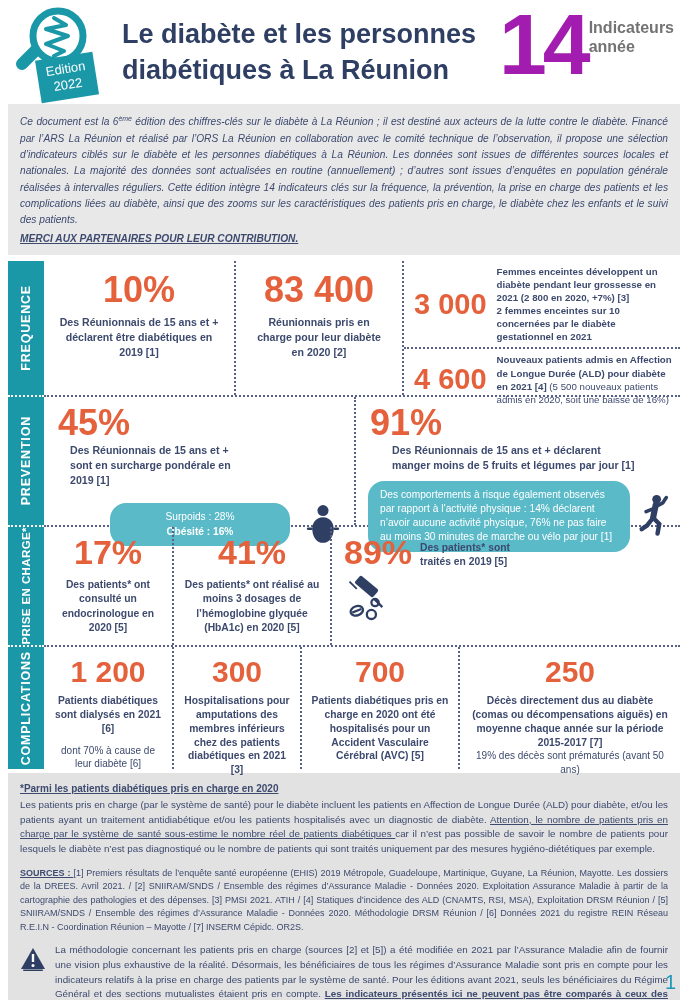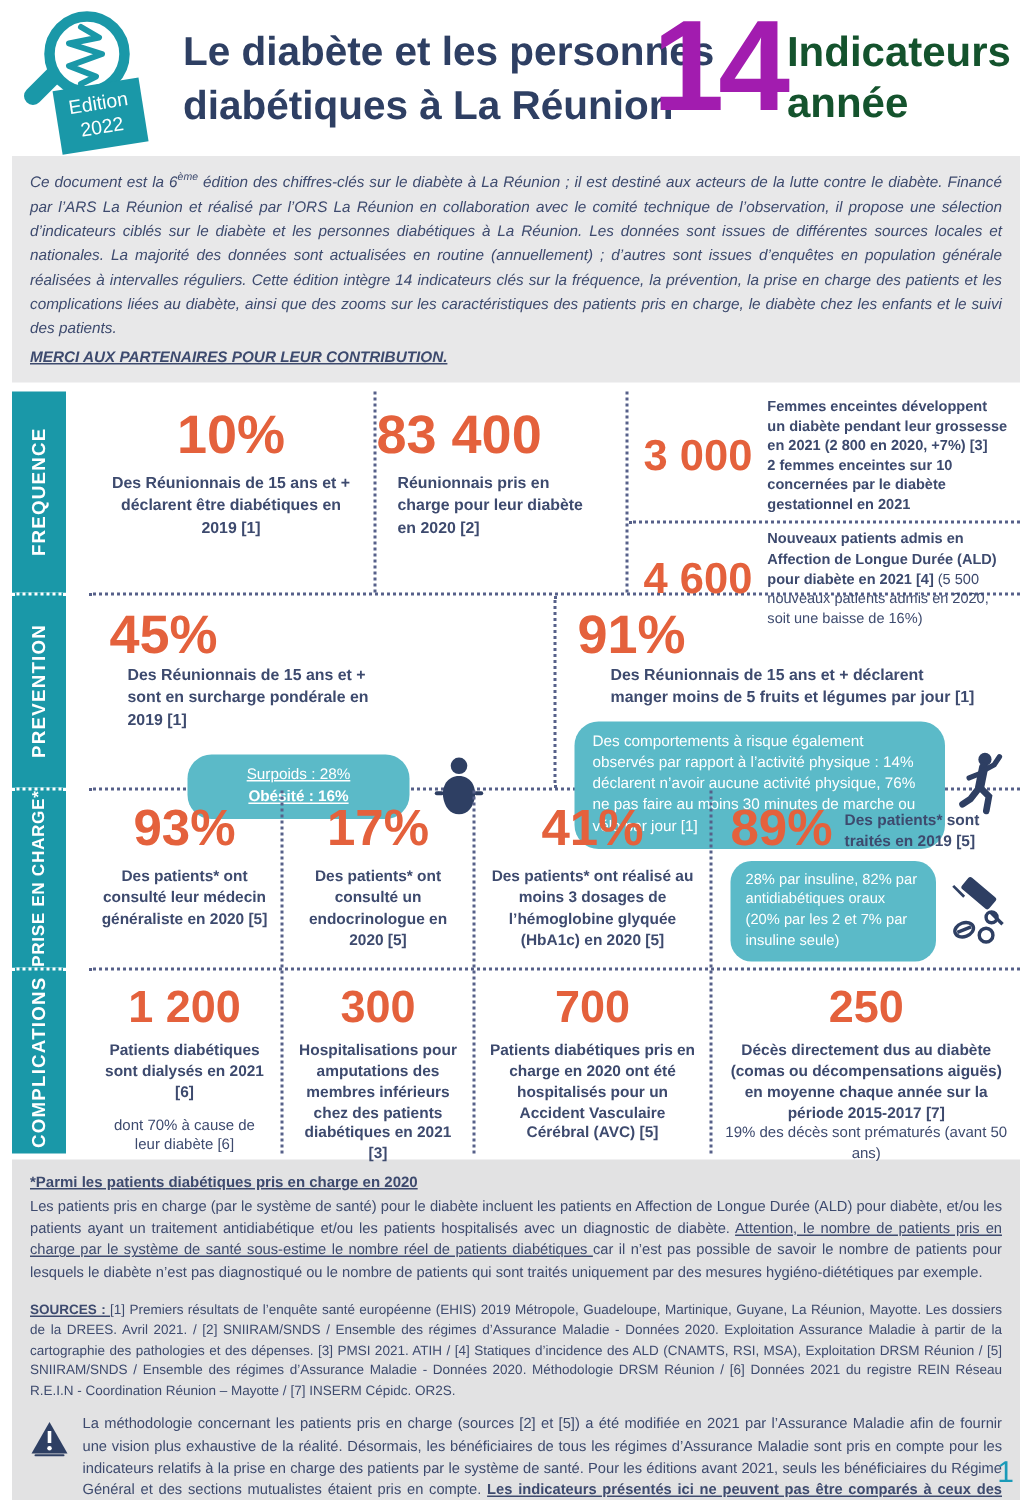--- a/index.html
+++ b/index.html
@@ -8,67 +8,67 @@
   .page { position:relative; width:688px; height:1000px; background:#fff; overflow:hidden; }
 
   
   .header { position:relative; height:102px; }
   .logo-wrap { position:absolute; left:12px; top:6px; width:112px; height:96px; }
   .edition-badge { position:absolute; left:26px; top:50px; background:#1a98a8; color:#fff;
     transform:rotate(-9deg); padding:5px 9px; text-align:center; font-size:13px; line-height:1.25; }
   .titles { position:absolute; left:122px; top:16px; font-size:27px; font-weight:bold; color:#2e3f63; line-height:1.35; }
   .count-wrap { position:absolute; right:14px; top:4px; display:flex; }
   .count-num { font-size:86px; font-weight:bold; color:#a21caf; line-height:0.95; letter-spacing:-4px; }
-  .count-label { font-size:28px; font-weight:bold; color:#14532d; line-height:1.2; margin:14px 0 0 2px; }
+  .count-label { font-size:16px; font-weight:bold; color:#737373; line-height:1.2; margin:14px 0 0 2px; }
 
   
   .intro-box { margin:2px 8px 0 8px; background:#e8e8e9; padding:9px 12px 8px 12px;
     font-style:italic; font-size:10.2px; line-height:1.6; color:#3d4a6e; text-align:justify; }
   .intro-box sup { font-size:7px; }
   .merci { font-weight:bold; text-decoration:underline; margin-top:2px; text-align:left; }
 
   
   .grid { margin:6px 8px 0 8px; }
   .band { display:flex; }
   .band-label { width:36px; background:#1a98a8; color:#fff; display:flex; align-items:center; justify-content:center; flex:none; }
   .band-label span { writing-mode:vertical-rl; transform:rotate(180deg); font-weight:bold;
     font-size:12.5px; letter-spacing:0.8px; white-space:nowrap; }
   .band-label span.small { font-size:11.5px; letter-spacing:0.4px; }
-  .band-content { flex:1; display:flex;margin-left:15px; }
+  .band-content { flex:1; display:flex; }
   .band + .band .band-label { border-top:2px dotted #ffffff; }
   .band + .band .band-content { border-top:2px dotted #566089; }
   .cell { position:relative; } 
   .cell + .cell { border-left:2px dotted #566089; }
 
   .num { color:#e4613c; font-weight:bold; }
   .stat-text { font-weight:bold; color:#3d4a6e; }
 
   
   .band-freq { height:134px; }
   .b1c1 { width:190px; text-align:center; padding-top:8px; }
-  .b1c2 { width:168px; text-align:left; padding-top:8px; }
+  .b1c2 { width:168px; text-align:center; padding-top:8px; }
   .b1c3 { flex:1; display:flex; flex-direction:column; }
   .b1c1 .num, .b1c2 .num { font-size:36px; }
   .b1c1 .stat-text, .b1c2 .stat-text { font-size:10.6px; line-height:1.4; padding:4px 14px 0 14px; }
   .subcell { flex:1; display:flex; align-items:center; padding:4px 8px 4px 10px; }
   .subcell + .subcell { border-top:2px dotted #566089; }
   .subcell .num { font-size:29px; margin-right:10px; white-space:nowrap; }
   .subcell .txt { font-size:9.7px; line-height:1.35; }
   .subcell .txt b { font-weight:bold; } .subcell .txt span.norm { font-weight:normal; }
 
   
   .band-prev { height:130px; }
   .b2c1 { width:310px; }
   .b2c2 { flex:1; }
   .stat-row { display:flex; padding:8px 8px 0 14px;flex-direction:column; }
   .stat-row .num { font-size:36px; line-height:1; }
   .stat-row .stat-text { font-size:10.6px; line-height:1.4; margin:2px 0 0 12px; }
   .bubble { background:#5bbac8; color:#ffffff; border-radius:16px; padding:7px 12px; font-size:10.2px; line-height:1.4; }
   .b2c1 .bubble-row { display:flex; align-items:center; gap:16px; margin:16px 0 0 66px; }
-  .b2c1 .bubble { width:148px; text-align:center;text-decoration:underline; }
+  .b2c1 .bubble { width:180px; text-align:center; }
   .b2c1 .bubble .l2 { font-weight:bold; }
   .b2c2 .bubble-row { display:flex; align-items:center; gap:8px; margin:8px 10px 0 12px; }
   .b2c2 .bubble { flex:1; }
 
   
   .band-prise { height:120px; }
   .b3c { text-align:center; padding-top:6px; }
   .b3c1 { width:128px; } .b3c2 { width:128px; } .b3c3 { width:158px; } .b3c4 { flex:1; text-align:left; }
   .b3c .num { font-size:34px; }
   .b3c .stat-text { display:block; font-size:10.3px; line-height:1.4; padding:6px 8px 0 8px; }
@@ -209,39 +209,34 @@
           </div>
         </div>
       </div>
     </div>
 
     <div class="band band-prise">
       <div class="band-label">
           <span class="small">PRISE EN CHARGE*</span>
         </div>
       <div class="band-content">
-        <div class="cell b3c b3c1">
-          <span class="num">93%</span>
-          <span class="stat-text">Des patients* ont consulté leur médecin généraliste en 2020 [5]</span>
-        </div>
         <div class="cell b3c b3c2">
           <span class="num">17%</span>
           <span class="stat-text">Des patients* ont consulté un endocrinologue en 2020 [5]</span>
         </div>
         <div class="cell b3c b3c3">
           <span class="num">41%</span>
           <span class="stat-text">Des patients* ont réalisé au moins 3 dosages de l’hémoglobine glyquée (HbA1c) en 2020 [5]</span>
         </div>
         <div class="cell b3c b3c4">
           <div class="top">
             <span class="num">89%</span>
             <span class="stat-text">Des patients* sont traités en 2019 [5]</span>
           </div>
           <div class="bubble-row">
-            <div class="bubble">28% par insuline, 82% par antidiabétiques oraux (20% par les 2 et 7% par insuline seule)</div>
             <svg width="42" height="48" viewBox="0 0 46 52">
               <line x1="6" y1="8" x2="14" y2="16" stroke="#2e3f63" stroke-width="2"></line>
               <rect x="12" y="8" width="26" height="11" rx="2" transform="rotate(40 25 13)" fill="#2e3f63"></rect>
               <line x1="33" y1="27" x2="42" y2="36" stroke="#2e3f63" stroke-width="2.5"></line>
               <ellipse cx="14" cy="40" rx="7" ry="5" transform="rotate(-20 14 40)" fill="none" stroke="#2e3f63" stroke-width="2.5"></ellipse>
               <line x1="9" y1="42" x2="19" y2="38" stroke="#2e3f63" stroke-width="2.5"></line>
               <circle cx="30" cy="44" r="5" fill="none" stroke="#2e3f63" stroke-width="2.5"></circle>
               <circle cx="34" cy="31" r="4" fill="none" stroke="#2e3f63" stroke-width="2.5"></circle>
             </svg>
           </div>

